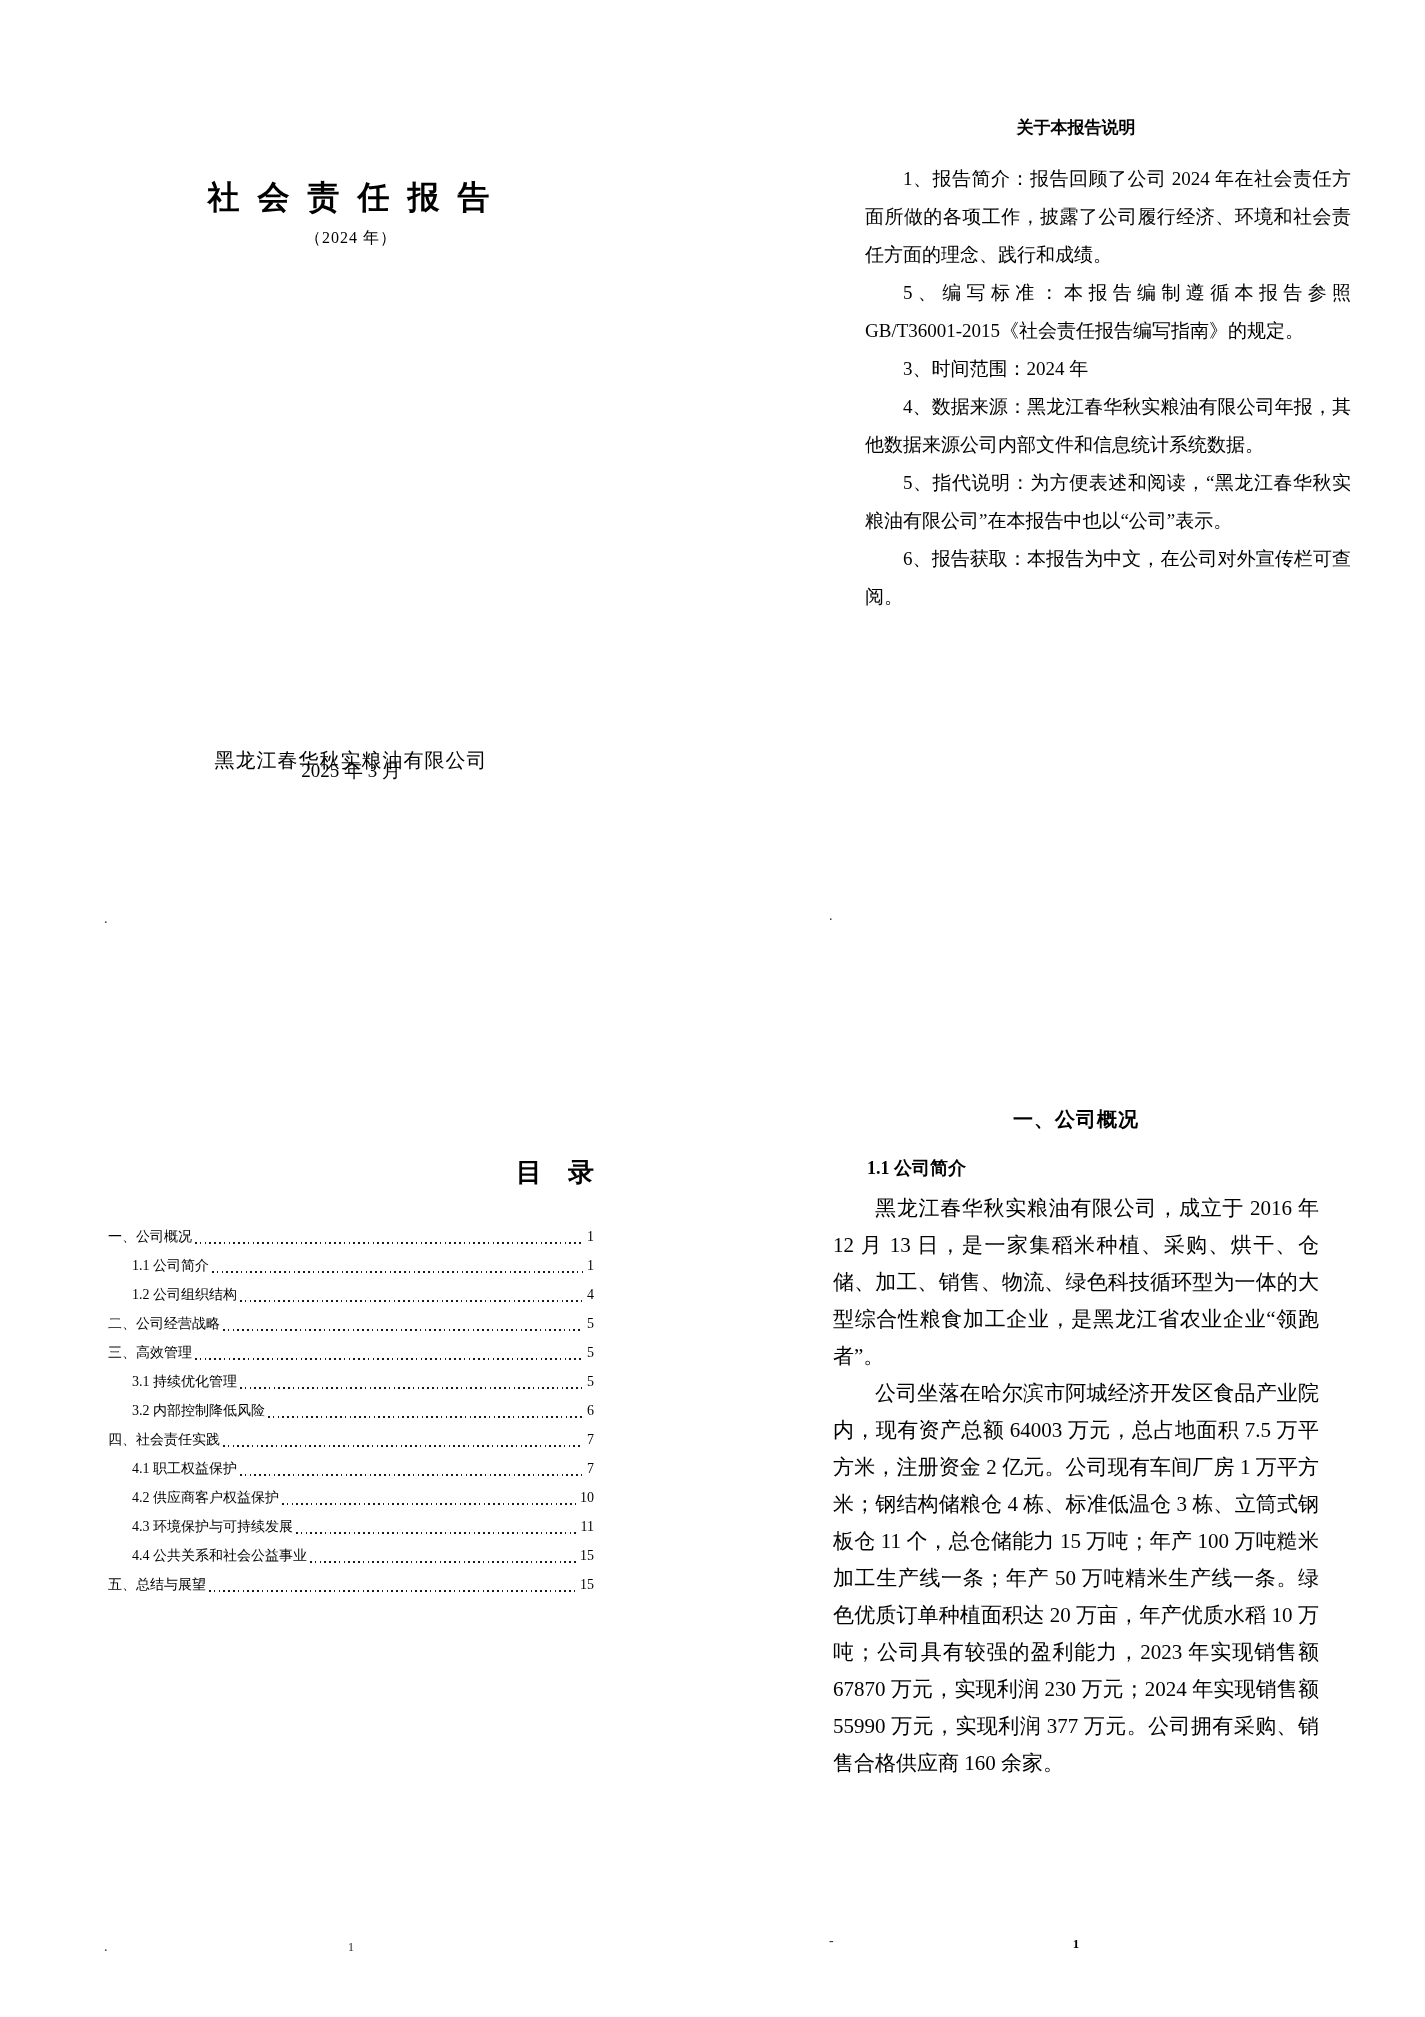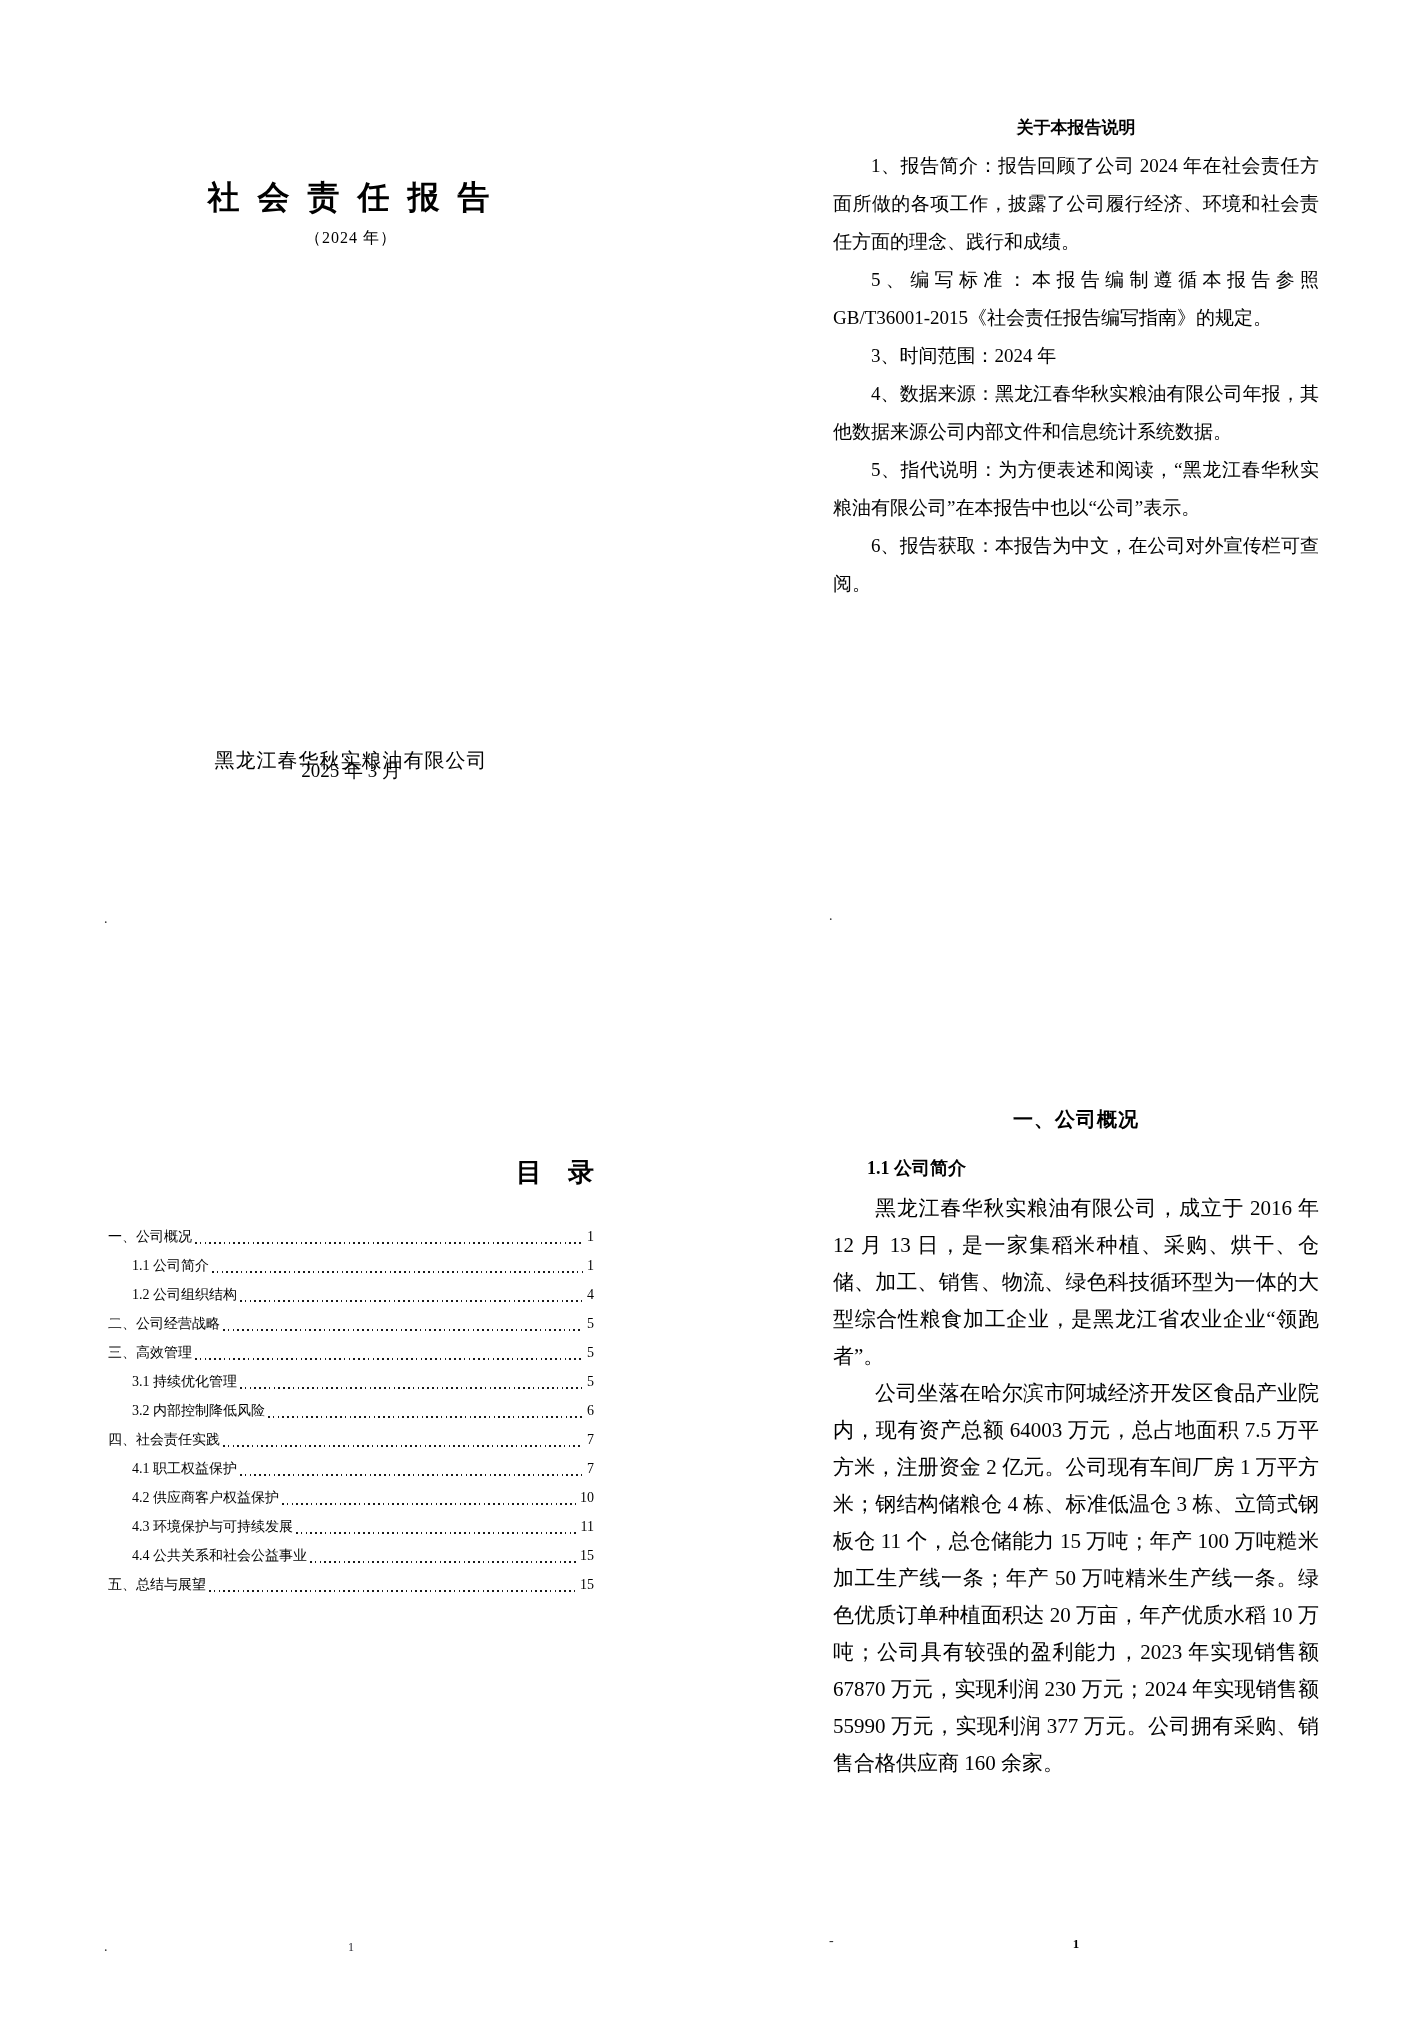--- a/index.html
+++ b/index.html
@@ -10,21 +10,21 @@
   .abs{position:absolute;}
   
   .cover-col{left:108px;width:486px;text-align:center;}
   #cover-title{top:176px;font-size:32px;font-weight:700;letter-spacing:5px;white-space:pre;}
   #cover-year{top:228px;font-size:16px;letter-spacing:1px;white-space:pre;}
   #cover-company{top:705px;font-size:20px;letter-spacing:1px;margin-top:42px;}
   #cover-date{top:758px;font-size:19px;white-space:pre;}
   
   .right-col{left:833px;width:486px;}
   #about-heading{top:88px;text-align:center;font-size:17px;font-weight:700;margin-top:28px;}
-  #about-body{top:147px;}
+  #about-body{top:160px;margin-left:32px;}
   #about-body p{margin:0;font-size:19px;line-height:38px;text-align:justify;text-indent:2em;}
   
   .left-col{left:108px;width:486px;}
   #toc-heading{top:1155px;text-align:right;font-size:26px;font-weight:700;white-space:pre;}
   #toc-list{top:1222px;}
   .toc-row{display:flex;align-items:center;height:29px;font-size:14px;}
   .toc-row.lvl2{padding-left:24px;}
   .toc-label{white-space:nowrap;}
   .toc-leader{flex:1;height:2px;align-self:flex-end;margin:0 4px 7px 3px;
     background-image:repeating-linear-gradient(to right,#1a1a1a 0 1.6px,transparent 1.6px 4.8px);}

